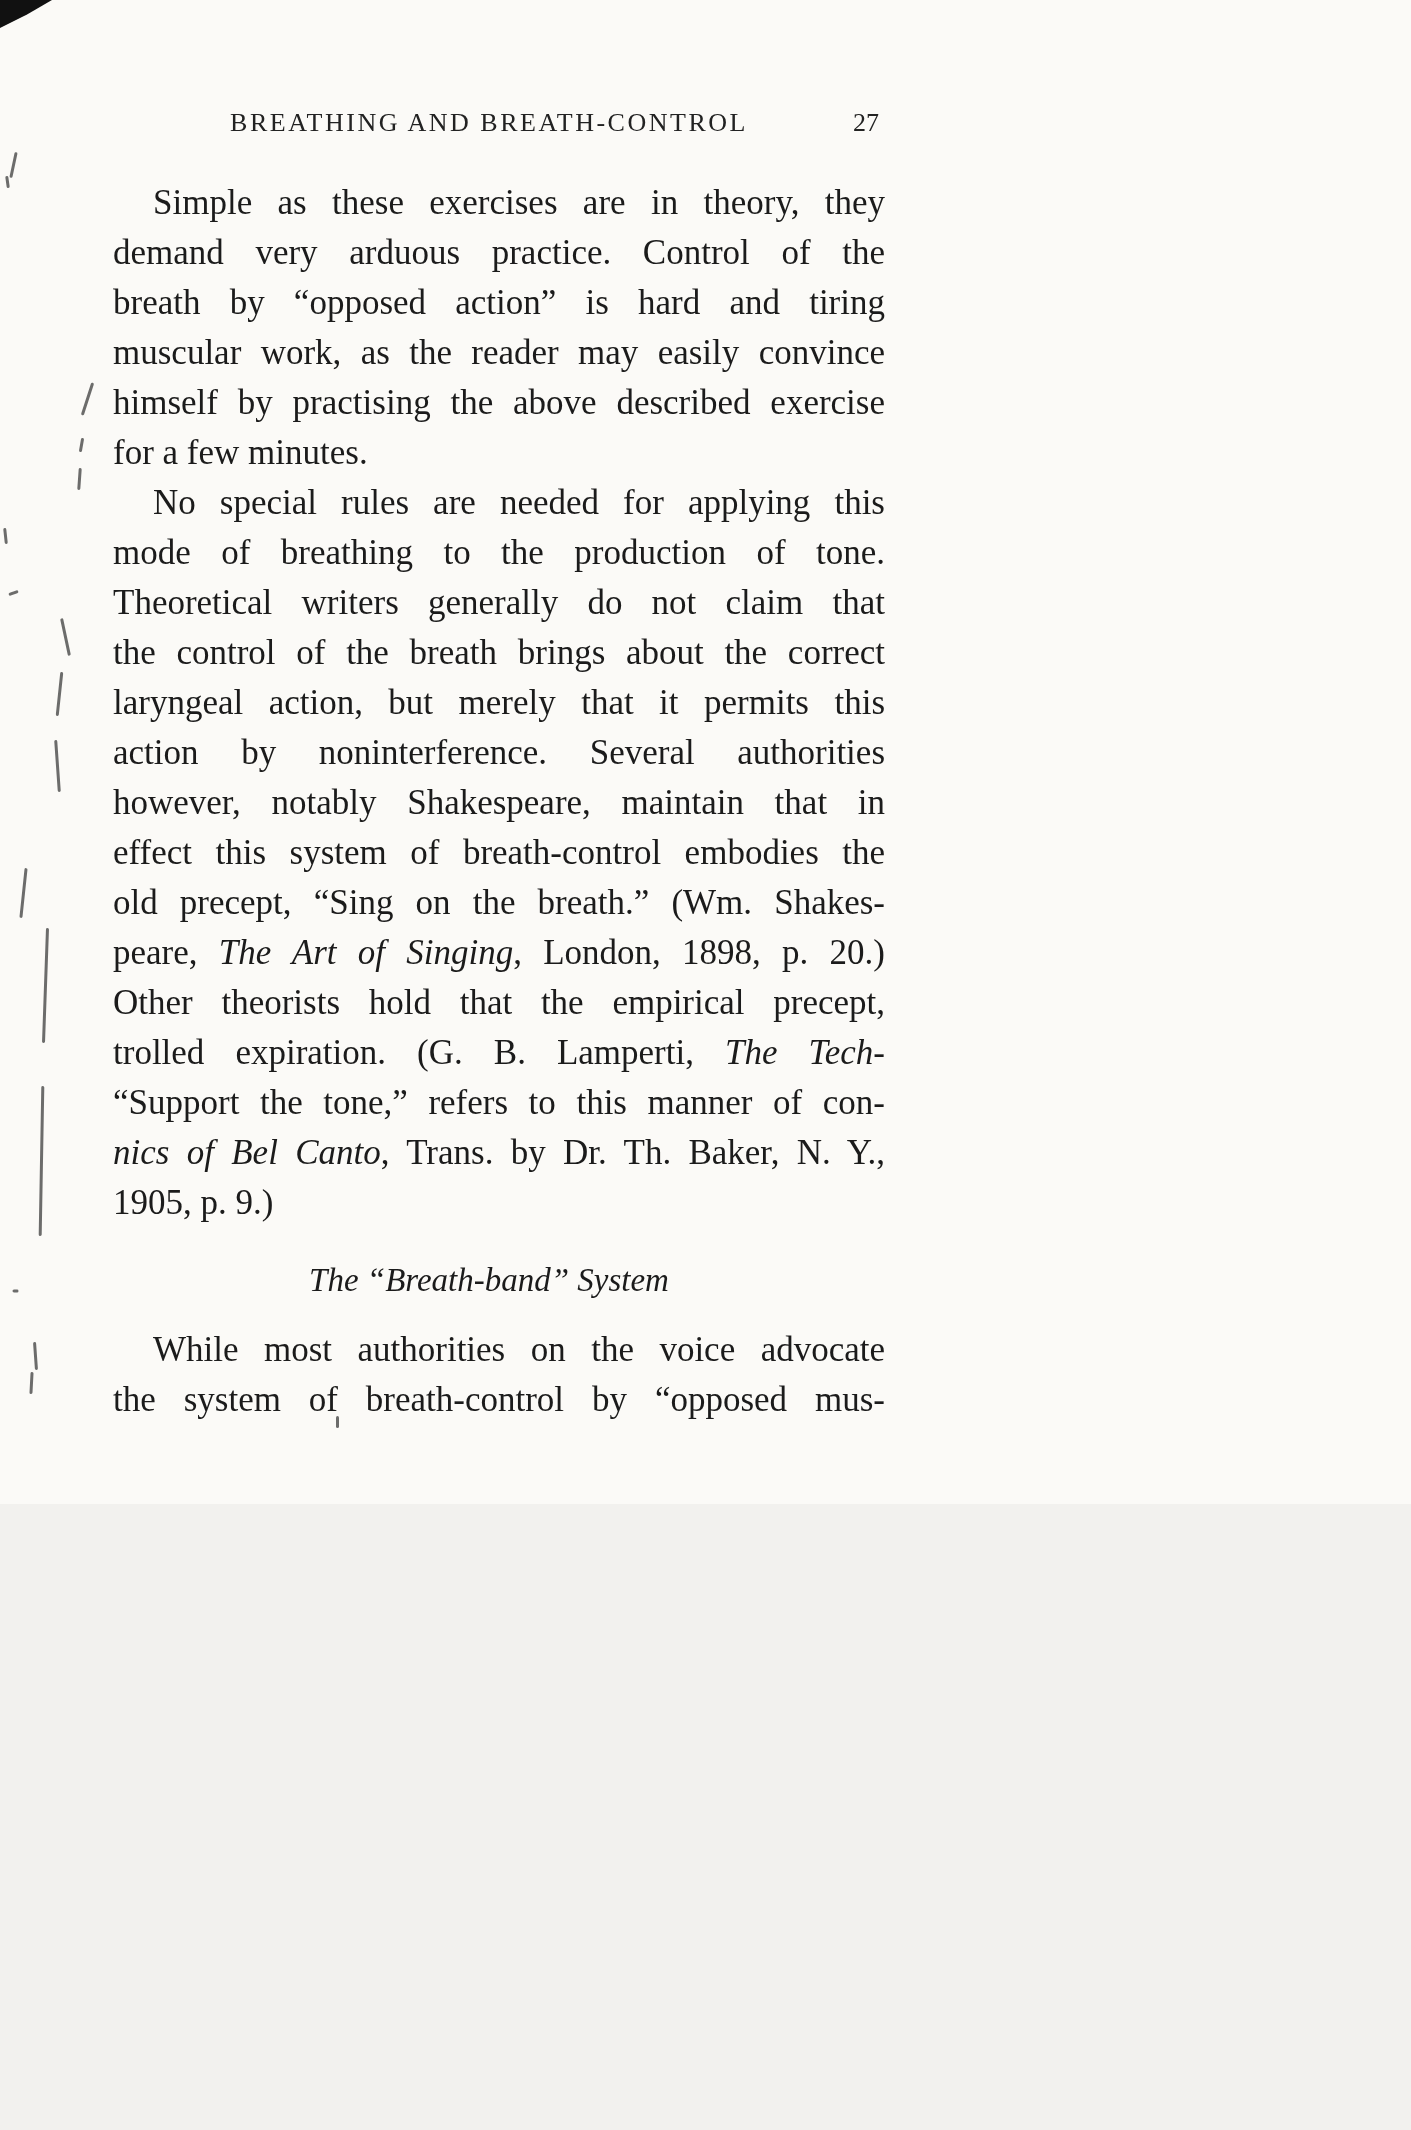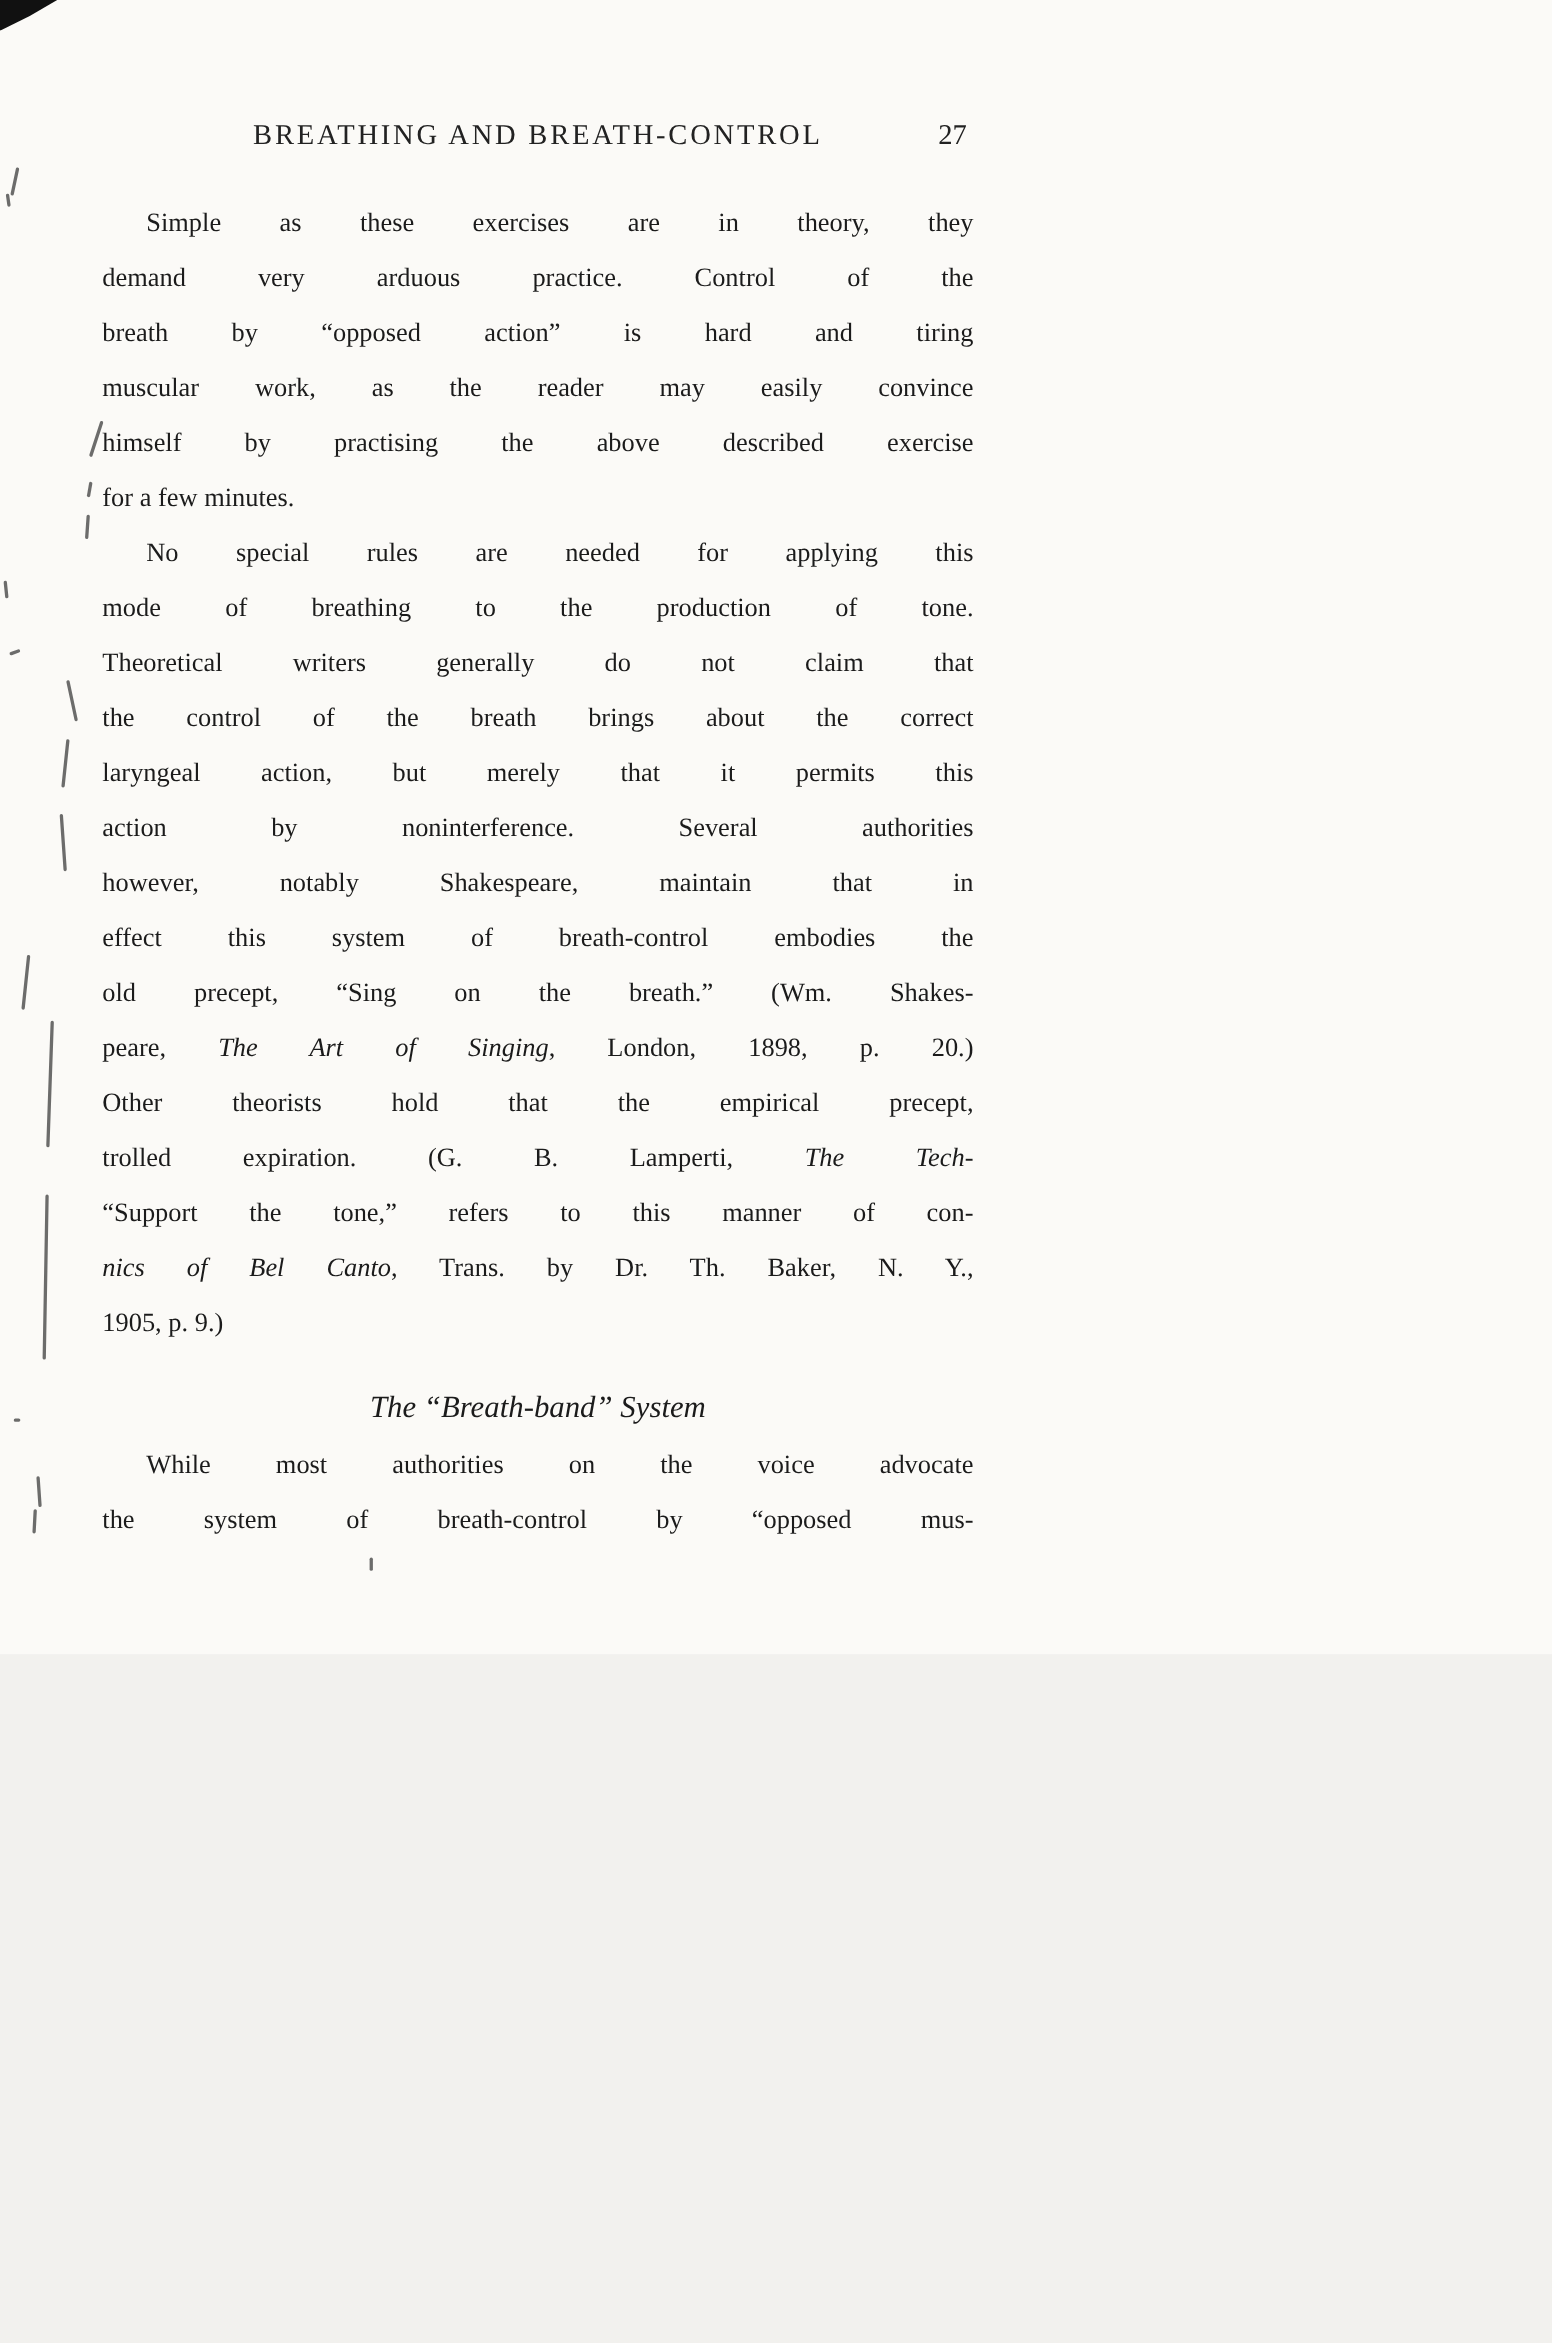--- a/index.html
+++ b/index.html
@@ -30,36 +30,37 @@
   }
   .page-num {
     position: absolute;
     right: 6px;
     top: 0;
     font-weight: normal;
     letter-spacing: 0;
   }
   .paragraph { }
   .line {
-    font-size: 24px;
+    font-size: 35px;
     line-height: 50px;
     text-align: justify;
     text-align-last: justify;
     white-space: normal;
+    margin-left: 20px;
   }
   .line.end { text-align-last: left; }
   .line.indent { text-indent: 40px; }
   .italic { font-style: italic; }
   .section-heading {
-    font-size: 28px;
+    font-size: 33px;
     line-height: 50px;
     font-weight: normal;
     font-style: italic;
     text-align: center;
-    margin: 27px 0 2px 0;
+    margin: 27px 0 20px 0;
   }
   
   .corner-wedge {
     position: absolute;
     left: 0; top: 2;
     width: 52px; height: 28px;
     background: #111;
     clip-path: polygon(0 0, 100% 0, 52% 52%, 0 100%);
   }
   .bottom-bar {

